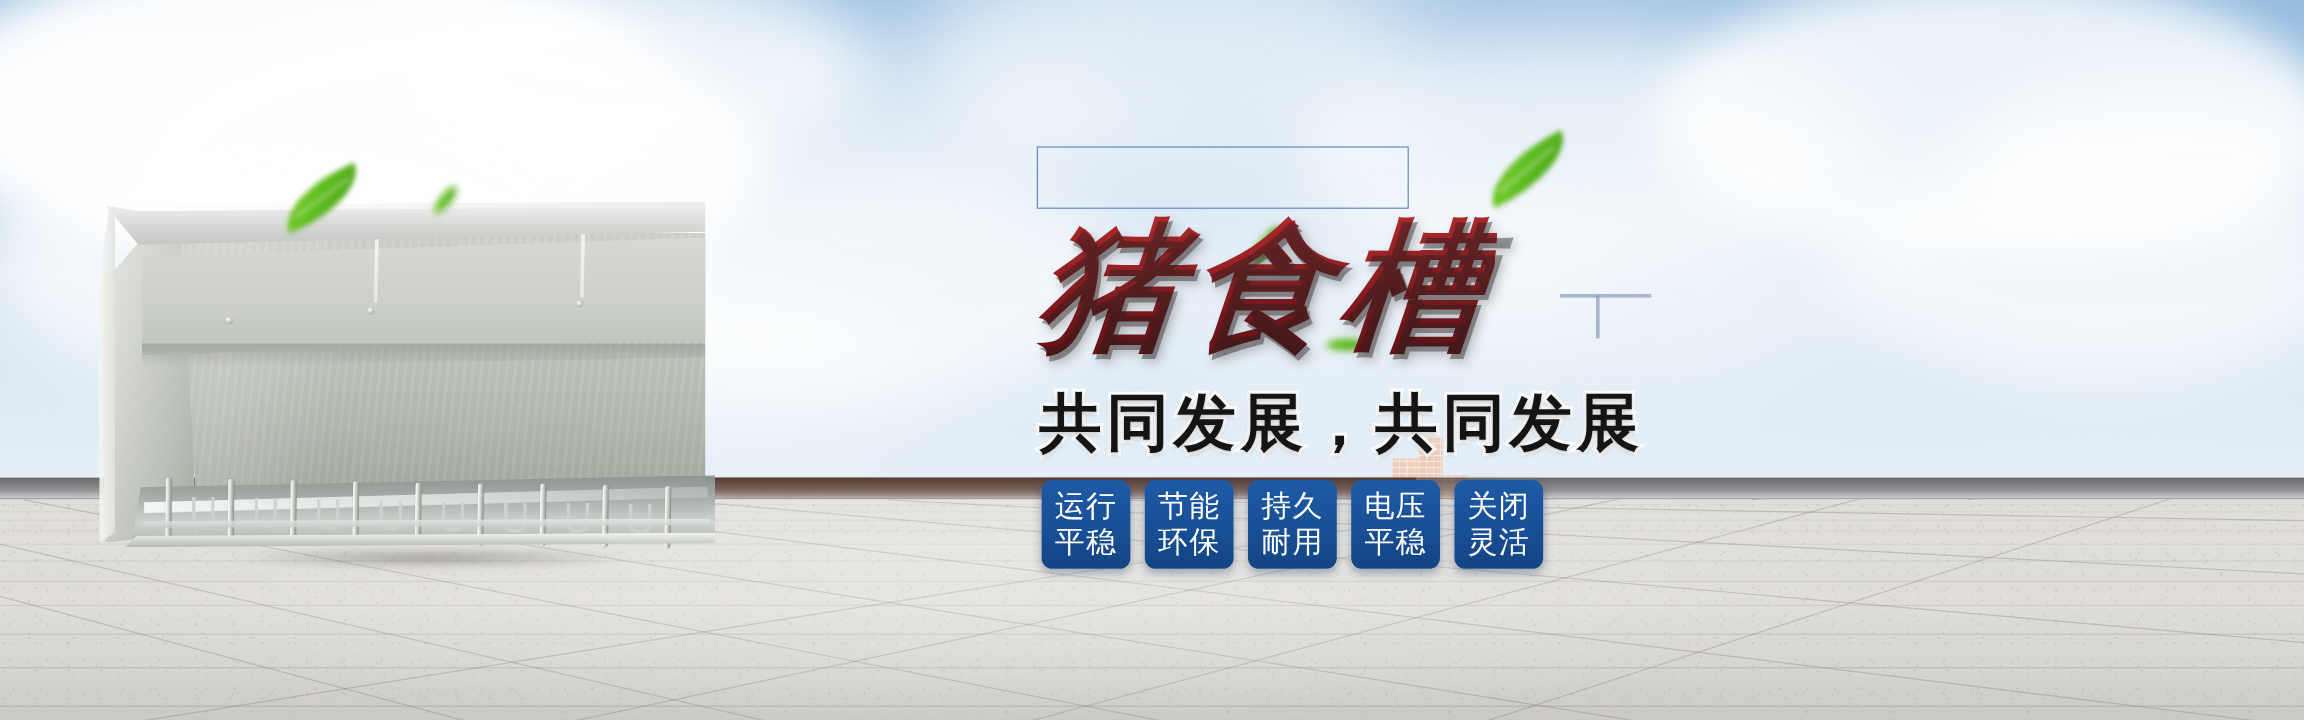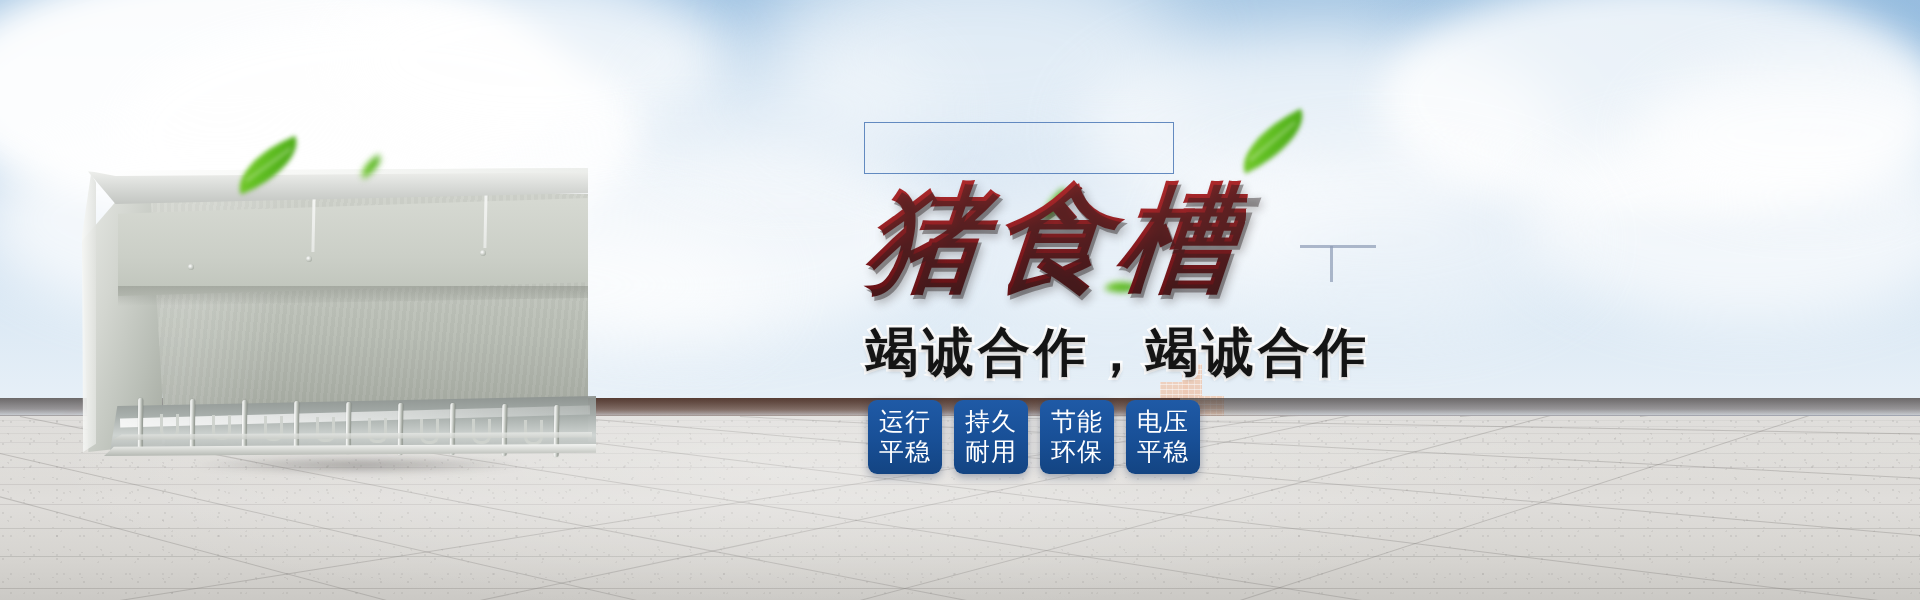--- a/index.html
+++ b/index.html
@@ -692,35 +692,39 @@
     <div class="lf"></div>
   </div>
 
   <div class="textblock">
 
     <div class="name-frame"></div>
 
     <div class="main-title-shadowlayer">猪食槽</div>
     <div class="main-title">猪食槽</div>
 
-    <div class="sub-title">竭诚合作，竭诚合作</div>
+    <div class="sub-title">共同发展，共同发展</div>
 
     <div class="badges" id="badges">
         <div class="badge">
           <span class="ln">运行</span>
           <span class="ln">平稳</span>
         </div>
         <div class="badge">
+          <span class="ln">节能</span>
+          <span class="ln">环保</span>
+        </div>
+        <div class="badge">
           <span class="ln">持久</span>
           <span class="ln">耐用</span>
-        </div>
-        <div class="badge">
-          <span class="ln">节能</span>
-          <span class="ln">环保</span>
         </div>
         <div class="badge">
           <span class="ln">电压</span>
           <span class="ln">平稳</span>
         </div>
+        <div class="badge">
+          <span class="ln">关闭</span>
+          <span class="ln">灵活</span>
+        </div>
       </div>
   </div>
 
 </div>
 
 </body></html>

